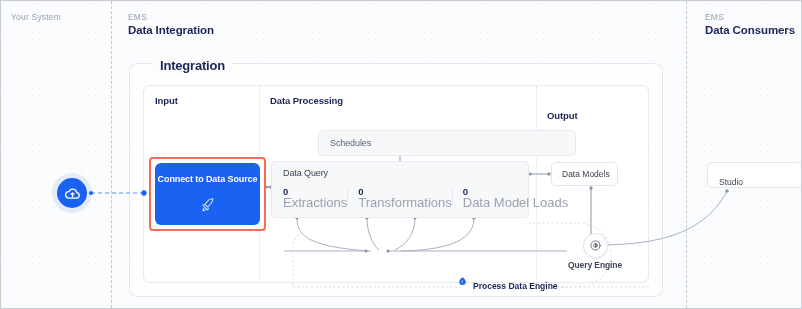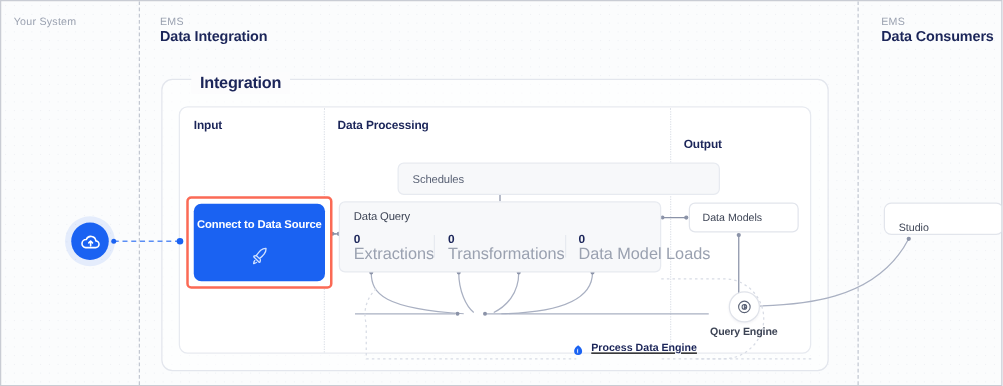--- a/index.html
+++ b/index.html
@@ -127,21 +127,21 @@
   }
   .metric-value{
     font-size:9.5px;font-weight:bold;color:#1b2559;line-height:12px;
   }
   .metric-label{
     font-size:13px;color:#9aa1b0;line-height:10px;white-space:nowrap;
   }
 
   
   #datamodels-box{
-    position:absolute;left:550px;top:161px;width:88px;height:24px;
+    position:absolute;left:550px;top:161px;width:67px;height:24px;
     background:#ffffff;border:1px solid #e2e5ec;border-radius:5px;
     box-sizing:border-box;display:flex;align-items:center;
   }
   #datamodels-label{font-size:8.5px;color:#3d4455;padding-left:10px;}
 
   
   #studio-box{
     position:absolute;left:706px;top:161px;width:96px;height:26px;
     background:#ffffff;border:1px solid #e2e5ec;border-radius:6px;
     box-sizing:border-box;display:flex;align-items:flex-end;
@@ -163,21 +163,21 @@
   .node-text{
     font-size:8.5px;font-weight:bold;color:#3d4455;white-space:nowrap;
     letter-spacing:-.1px;
   }
   #data-storage{left:363px;top:238px;}
   #query-engine{left:567px;top:232px;}
 
   
   #process-engine{
     position:absolute;left:456px;top:272px;
-    display:flex;align-items:flex-start;gap:5px;text-decoration:underline;
+    display:flex;align-items:flex-end;gap:5px;
   }
   #process-engine-text{
     font-size:8.5px;font-weight:bold;color:#1b2559;white-space:nowrap;
   }
 
   
   #wires{position:absolute;left:0;top:0;width:802px;height:309px;
     pointer-events:none;}
 </style>
 </head>

